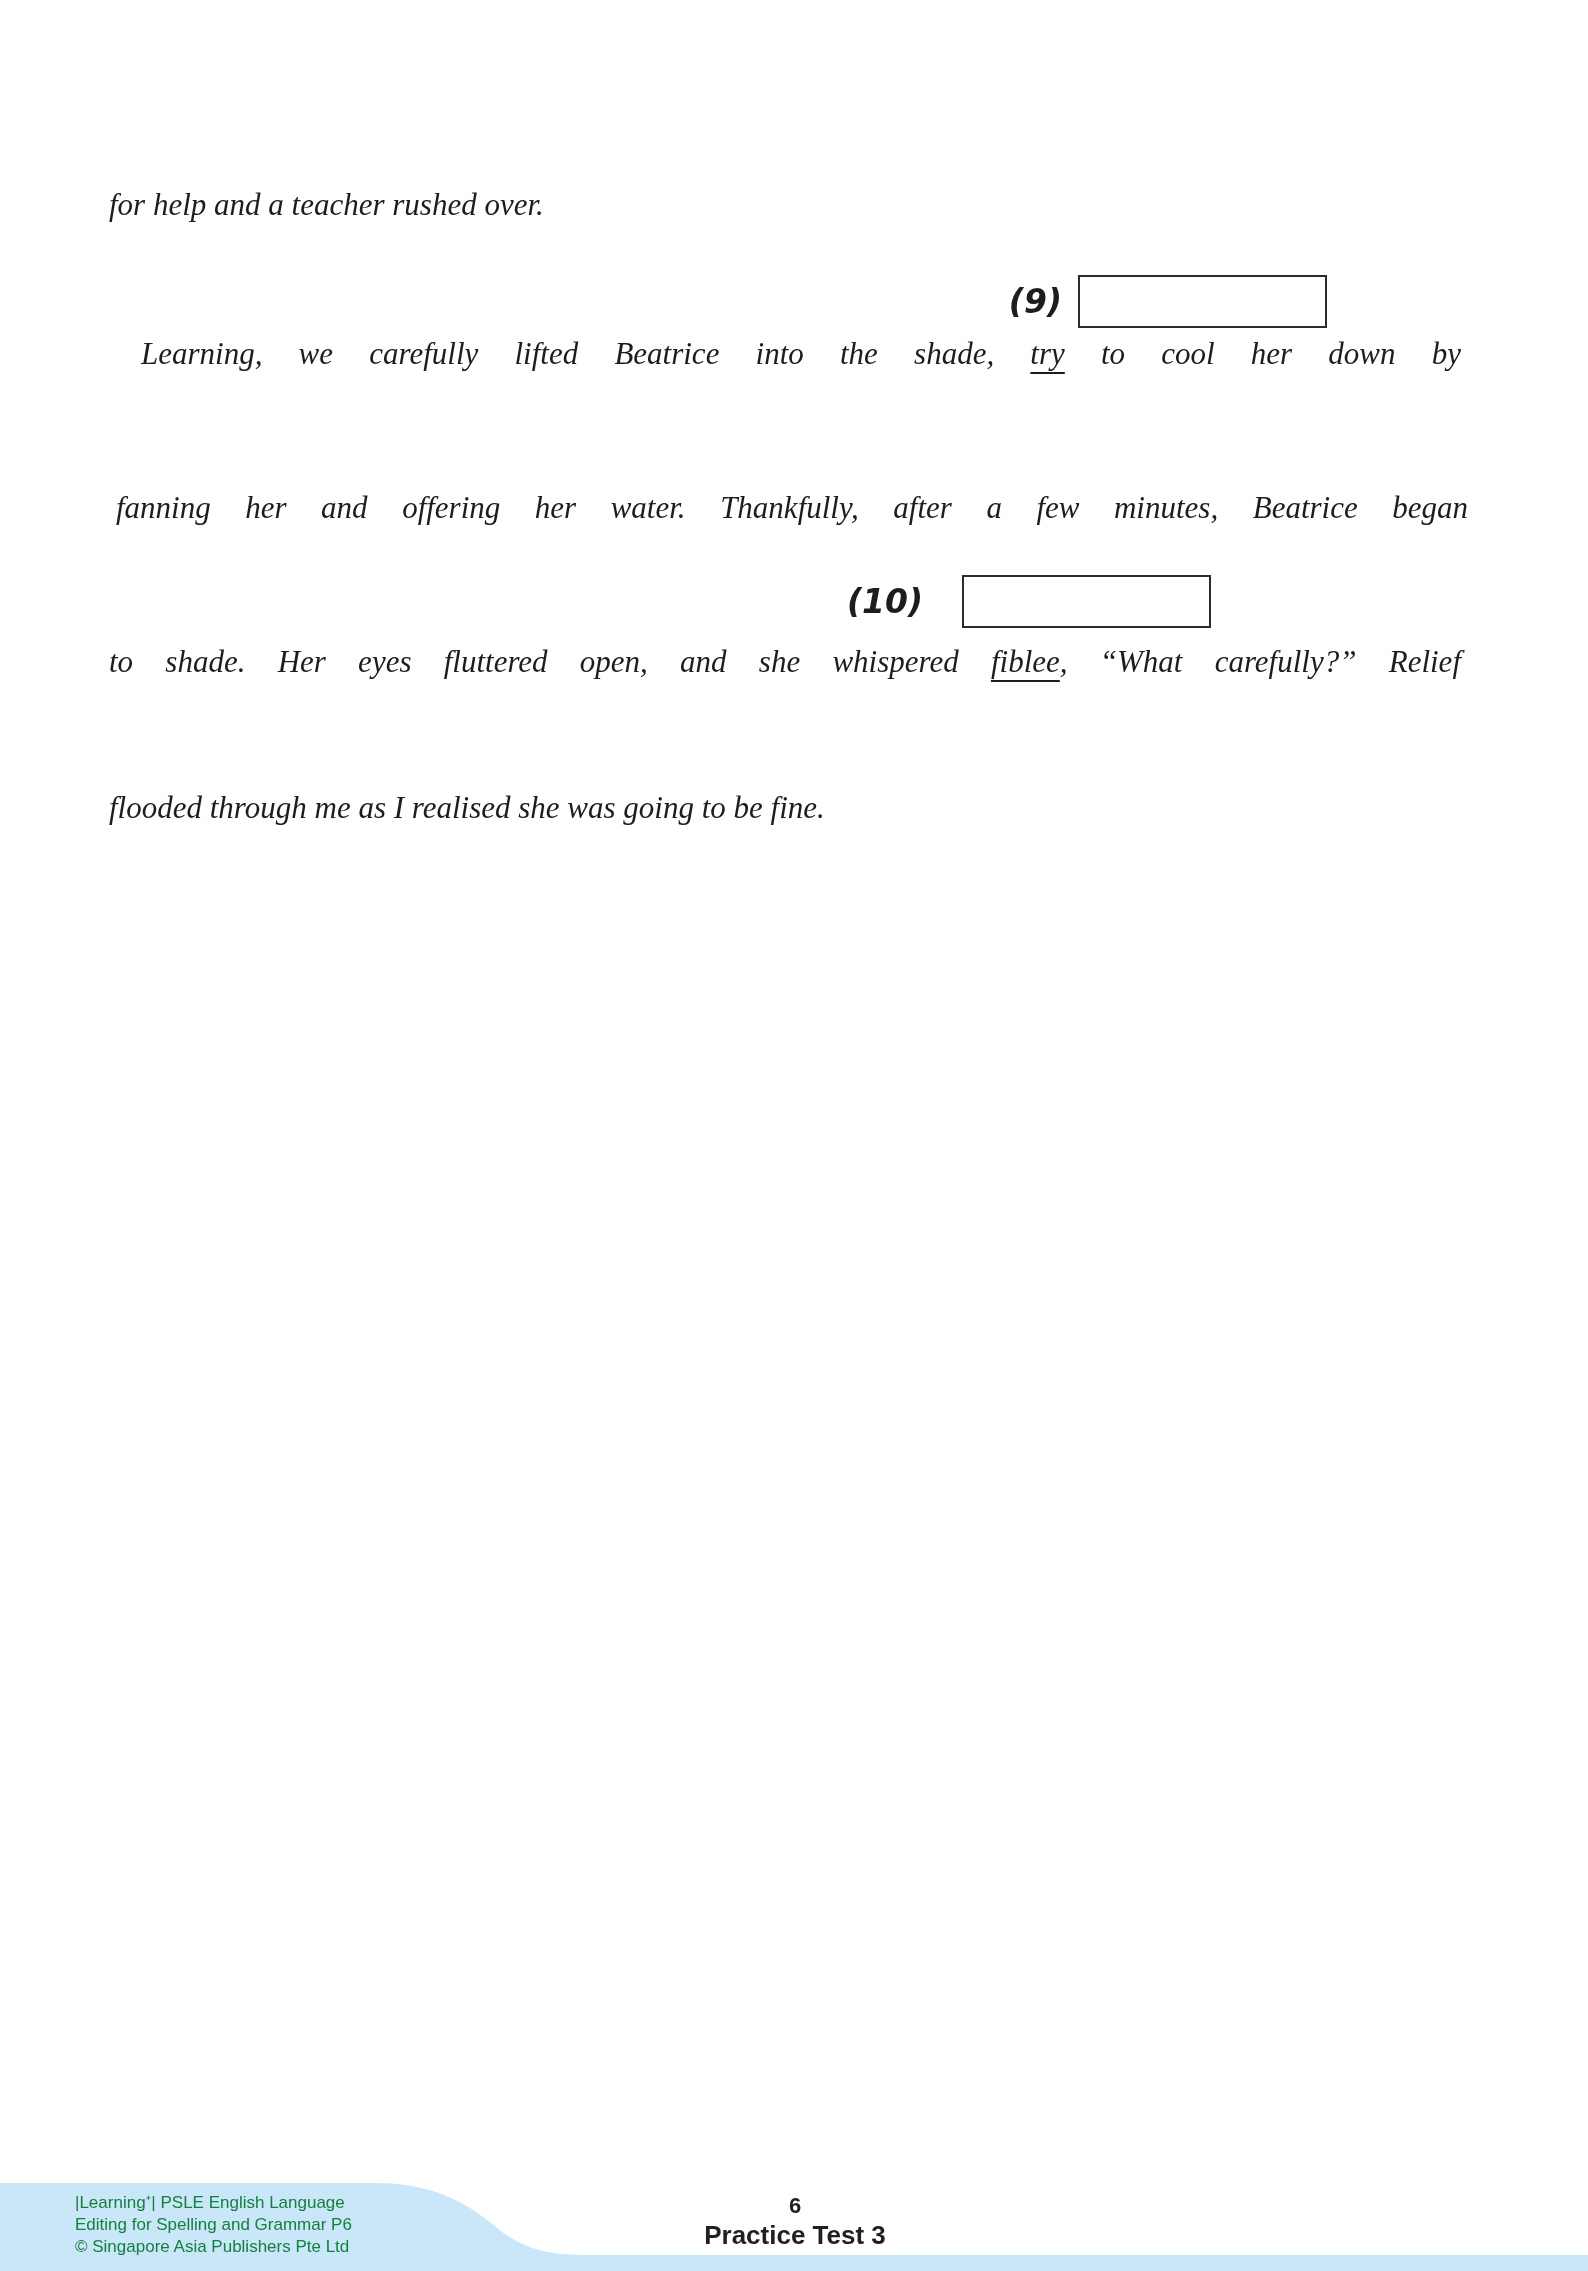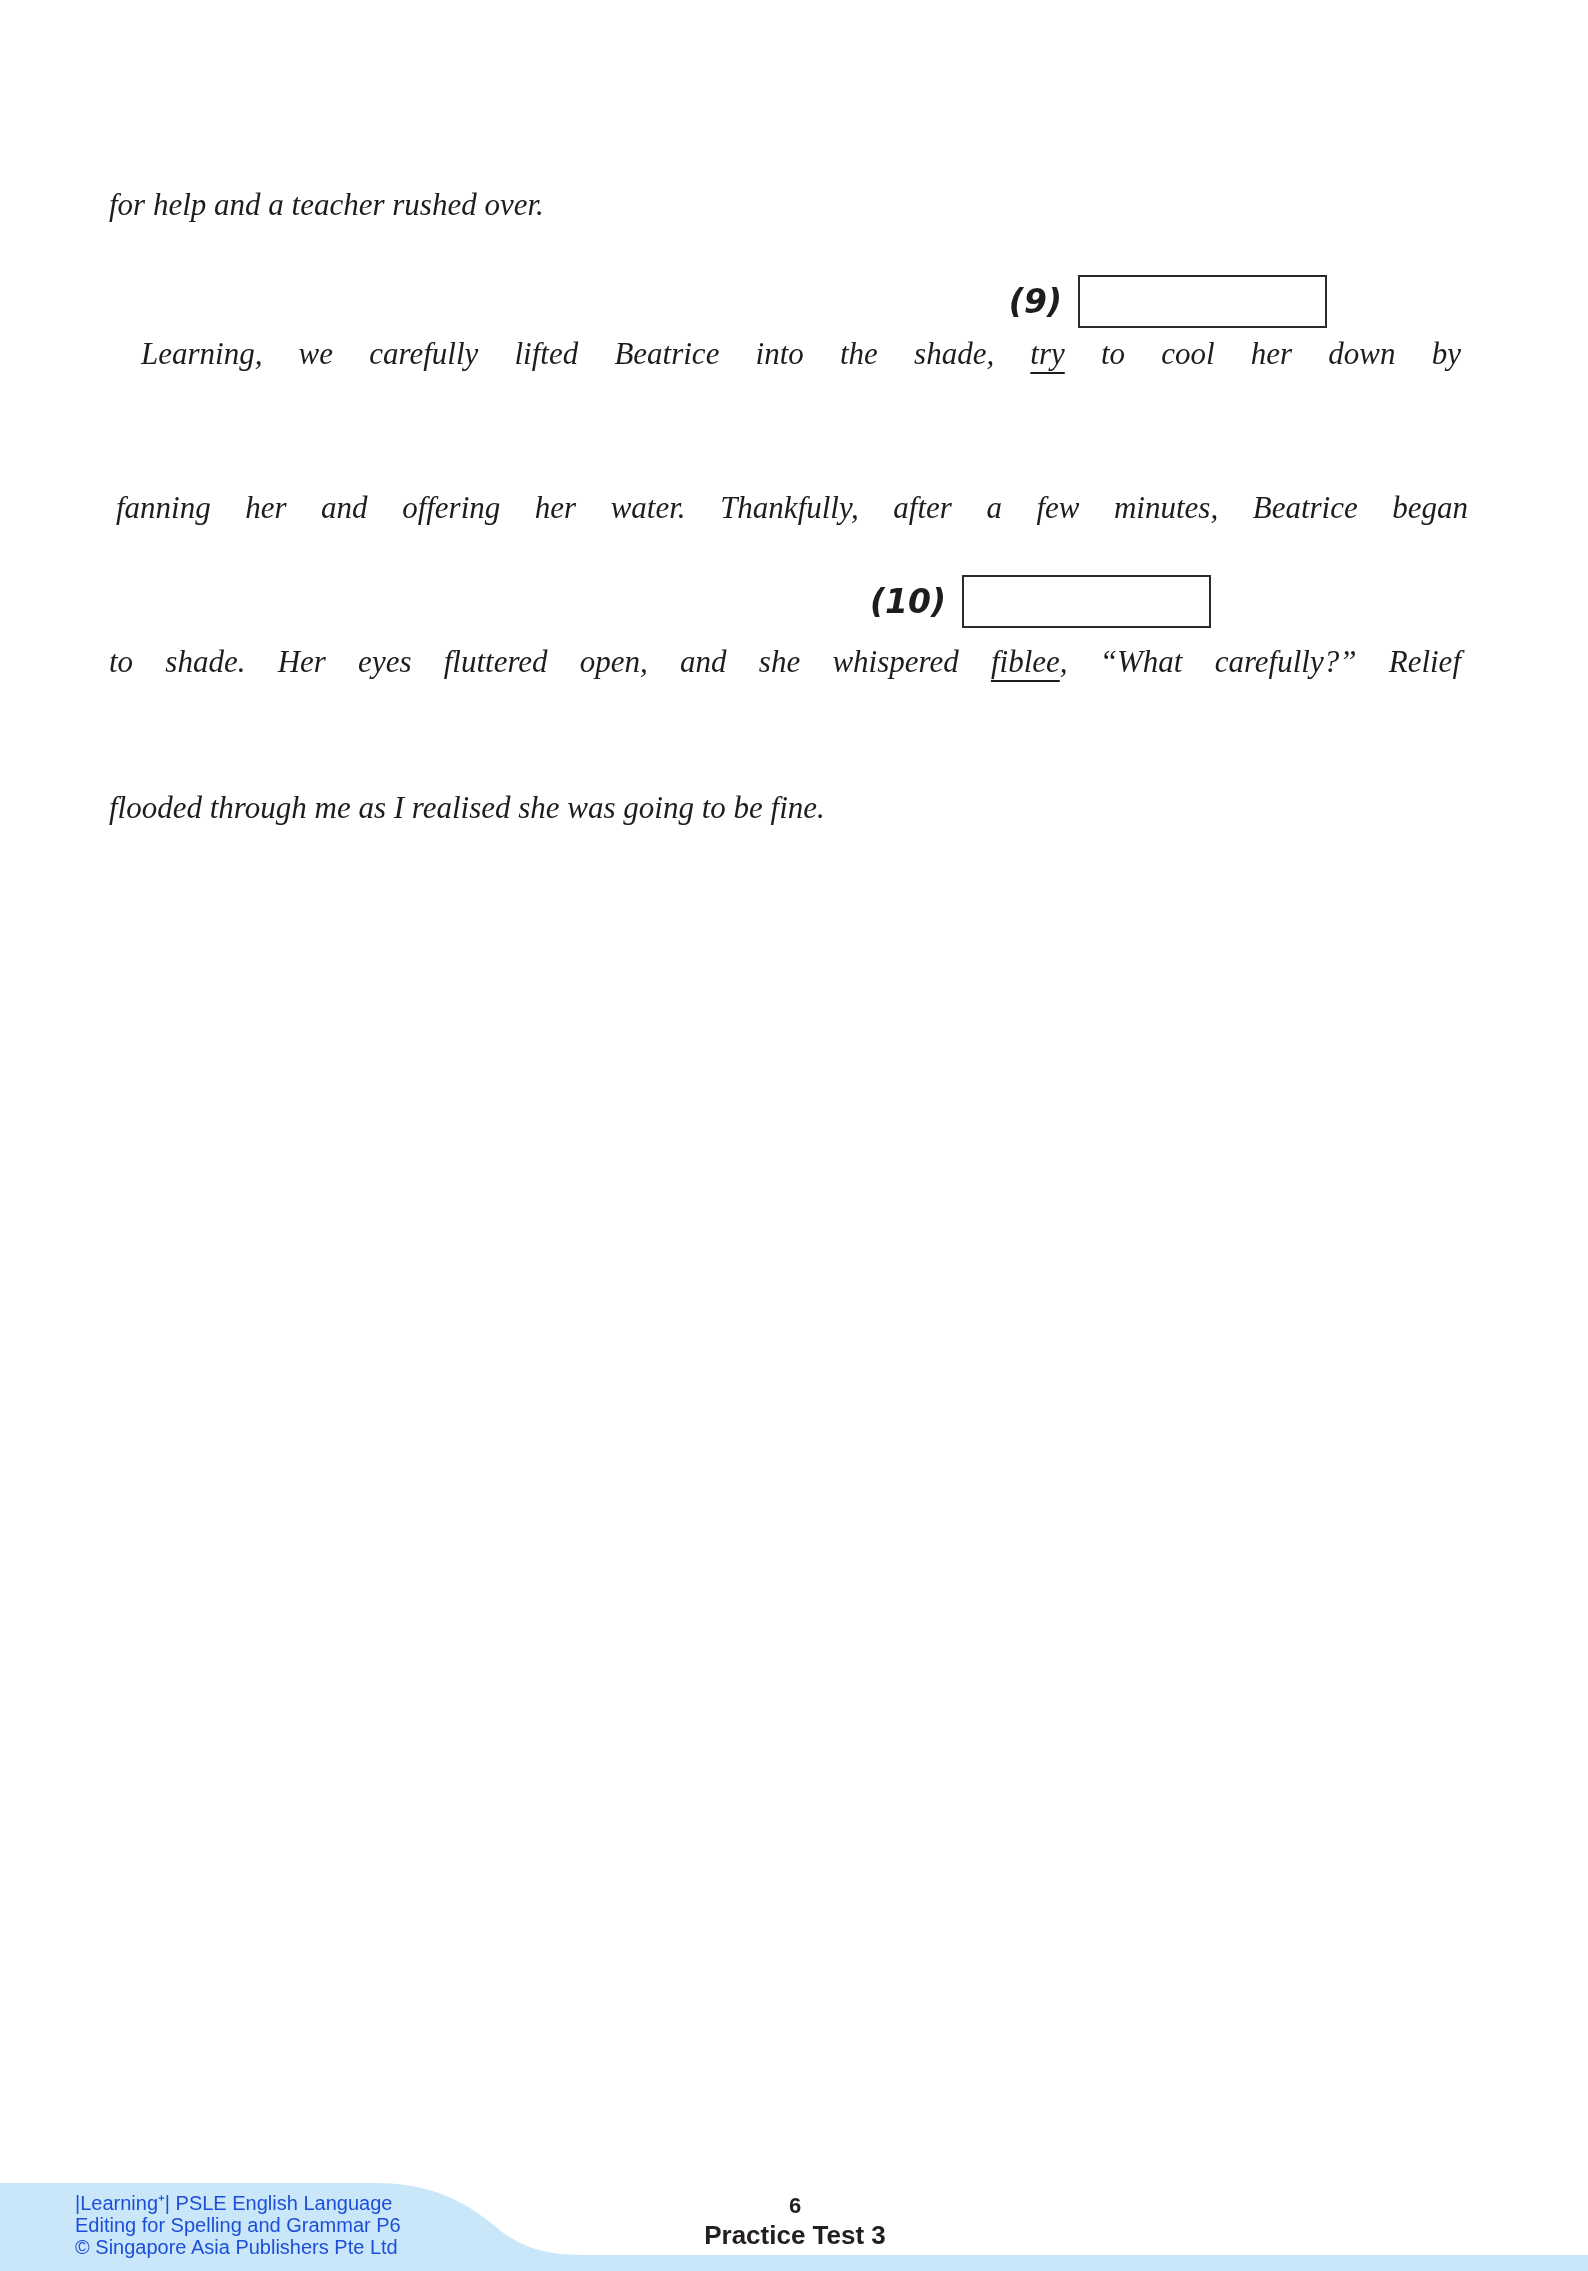--- a/index.html
+++ b/index.html
@@ -65,23 +65,23 @@
     top: 2171px;
     width: 1588px;
     height: 100px;
     display: block;
   }
   .imprint {
     position: absolute;
     left: 75px;
     top: 2192px;
     font-family: "Liberation Sans", sans-serif;
-    font-size: 20px;
+    font-size: 17px;
     line-height: 22px;
-    color: #1d4ed8;
+    color: #15803d;
   }
   .imprint div { white-space: nowrap; }
   .page-center {
     position: absolute;
     left: 695px;
     top: 2193px;
     width: 200px;
     text-align: center;
     font-family: "Liberation Sans", sans-serif;
     color: #231f20;
@@ -104,21 +104,21 @@
 
 <div class="passage-line" style="top:184px;">for help and a teacher rushed over.</div>
 
 <span class="blank-label" style="left:940px; top:282px; width:122px;">(9)</span>
 <input type="text" class="answer-box" style="left: 1078px; top: 275px;">
 
 <div class="passage-line justified indented" style="top:333px;"><span>Learning, we carefully lifted Beatrice into the shade, </span><span class="underlined-word">try</span><span> to cool her down by</span></div>
 
 <div class="passage-line justified" style="top:487px;margin-left:7px;">fanning her and offering her water. Thankfully, after a few minutes, Beatrice began</div>
 
-<span class="blank-label" style="left:824px; top:582px; width:122px;">(10)</span>
+<span class="blank-label" style="left:824px; top:582px; width:122px;text-align:center;">(10)</span>
 <input type="text" class="answer-box" style="left: 962px; top: 575px;">
 
 <div class="passage-line justified" style="top:641px;"><span>to shade. Her eyes fluttered open, and she whispered </span><span class="underlined-word">fiblee</span><span>, “What carefully?” Relief</span></div>
 
 <div class="passage-line" style="top:787px;">flooded through me as I realised she was going to be fine.</div>
 
 <svg class="footer-shape" viewBox="0 0 1588 100" preserveAspectRatio="none">
   <path d="M0,12 L375,12 C432,12 466,31 496,56 C516,73 540,84 582,84 L1588,84 L1588,100 L0,100 Z" fill="#c9e7f9"></path>
 </svg>
 

